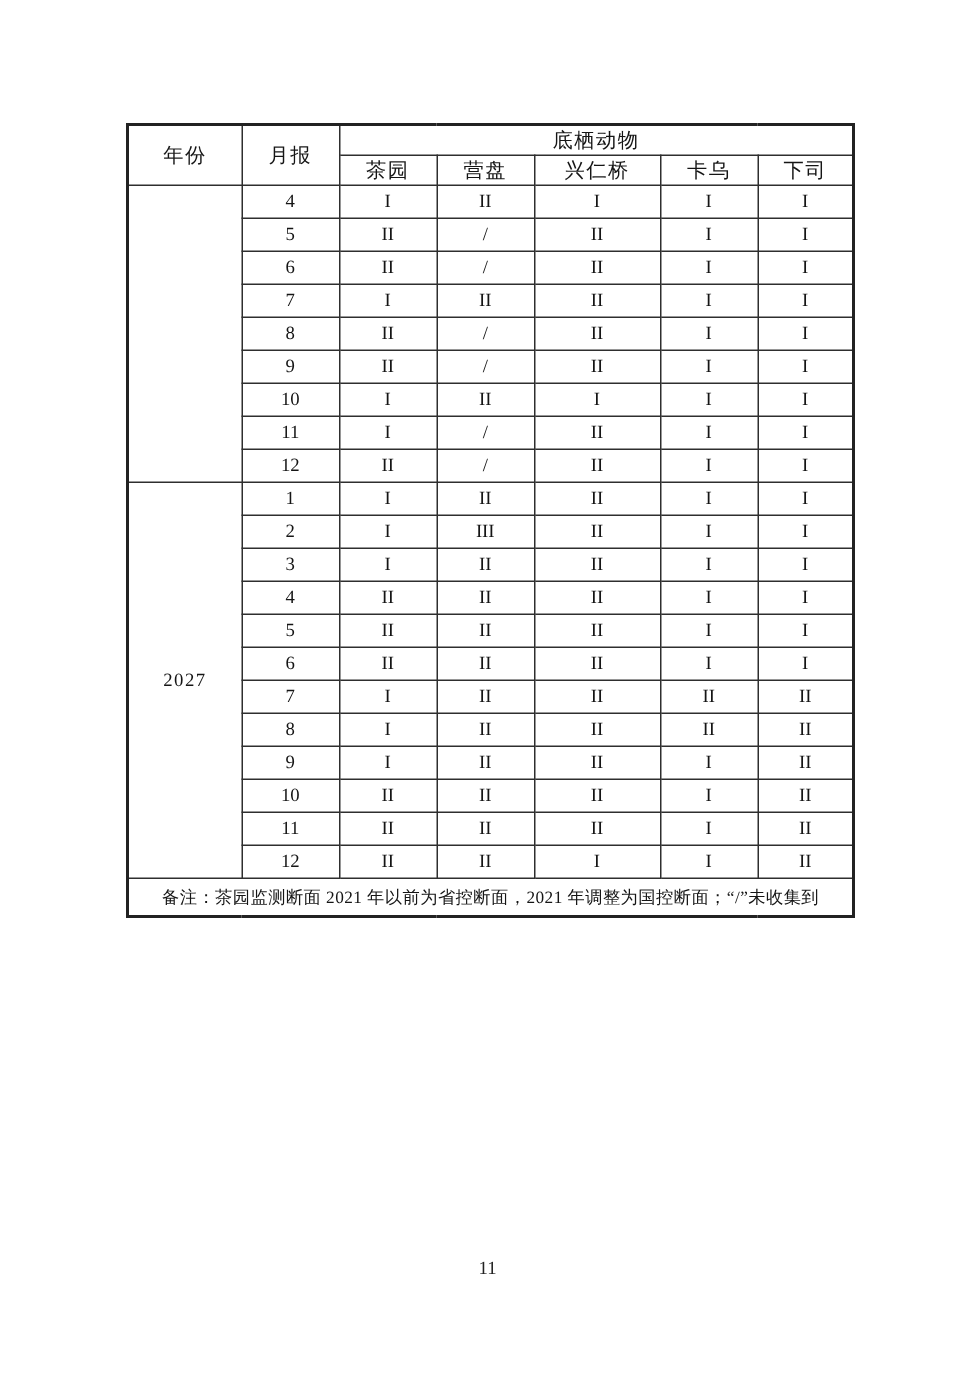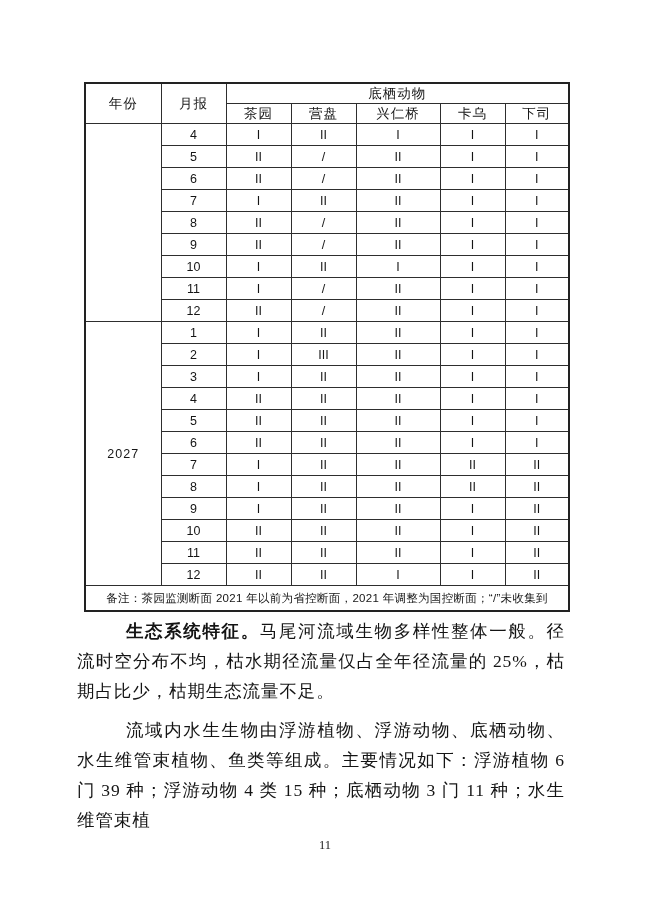--- a/index.html
+++ b/index.html
@@ -13,21 +13,21 @@
   }
   .page { position: absolute; inset: 0; background: #fff; }
 
   
   .table-wrap { position: absolute; left: 84px; top: 82px; }
   table.doc-table {
     border-collapse: collapse;
     table-layout: fixed;
     width: 484px;
     border: 2px solid #222;
-    font-family: Liberation Sans, sans-serif;
+    font-family: Liberation Serif, serif;
   }
   table.doc-table th, table.doc-table td {
     border: 1px solid #2e2e2e;
     text-align: center;
     vertical-align: middle;
     padding: 0;
     font-weight: normal;
     color: #151515;
   }
   table.doc-table th { height: 19px; font-size: 13.5px; letter-spacing: 1px; }
@@ -273,20 +273,16 @@
           </tr>
         </tbody>
       <tbody>
         <tr class="note-row">
           <td colspan="7">备注：茶园监测断面 2021 年以前为省控断面，2021 年调整为国控断面；“/”未收集到</td>
         </tr>
       </tbody>
     </table>
   </div>
 
-  <div class="body-text">
-    <p><b>生态系统特征。</b><span>马尾河流域生物多样性整体一般。径流时空分布不均，枯水期径流量仅占全年径流量的 25%，枯期占比少，枯期生态流量不足。</span></p>
-    <p><span>流域内水生生物由浮游植物、浮游动物、底栖动物、水生维管束植物、鱼类等组成。主要情况如下：浮游植物 6 门 39 种；浮游动物 4 类 15 种；底栖动物 3 门 11 种；水生维管束植</span></p>
-  </div>
 
   <div class="page-number">11</div>
 
 </div>
 
 </body></html>

